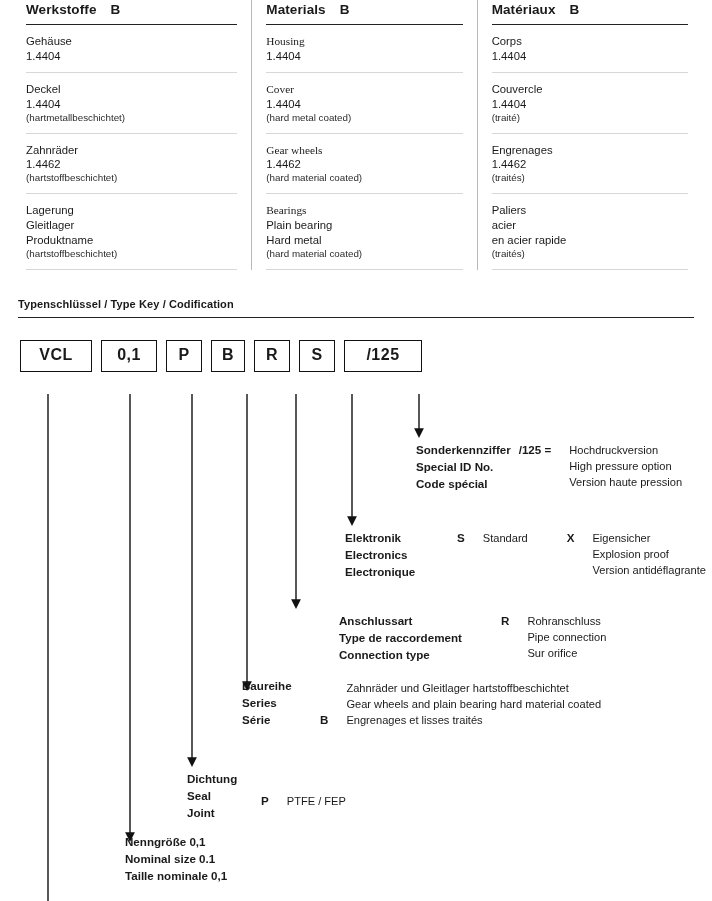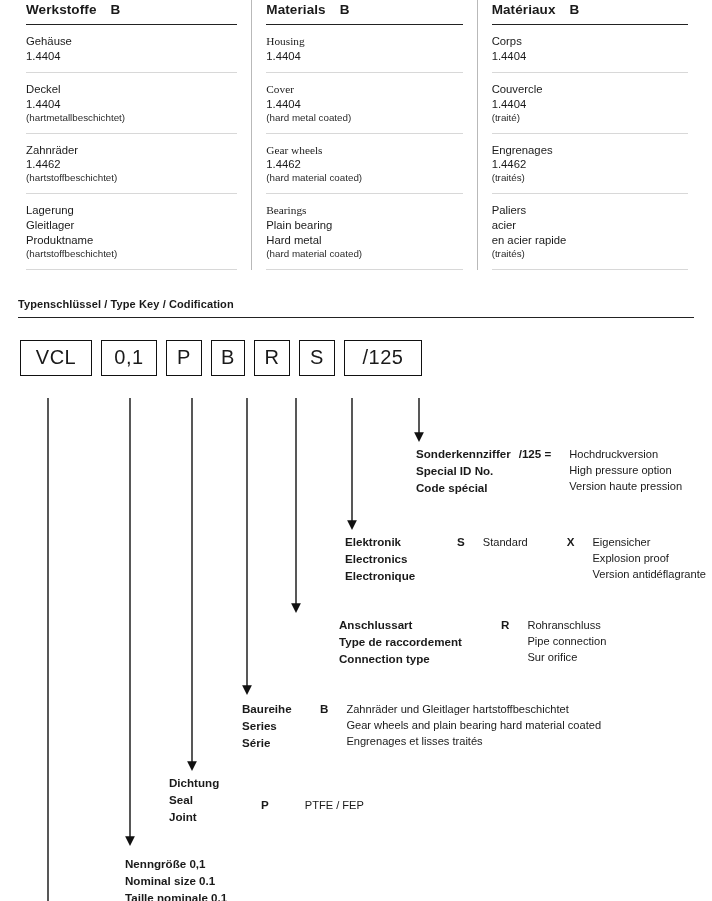--- a/index.html
+++ b/index.html
@@ -86,22 +86,22 @@
   .code-row {
     position: relative;
     margin: 22px 0 0 0;
     padding-left: 20px;
     display: flex;
     align-items: flex-start;
     gap: 9px;
   }
   .code-box {
     border: 1.6px solid #111;
-    font-size: 20px;
-    font-weight: normal;
+    font-size: 16px;
+    font-weight: bold;
     line-height: 1;
     padding: 6px 7px 8px 7px;
     text-align: center;
     box-sizing: border-box;
     background: #fff;
     letter-spacing: .5px;
   }
 
   
   .anno-area {
@@ -328,47 +328,47 @@
       <div class="lbl">Connection type</div>
     </div>
     <div class="key">R</div>
     <div>
       <div class="desc">Rohranschluss</div>
       <div class="desc">Pipe connection</div>
       <div class="desc">Sur orifice</div>
     </div>
   </div>
 
-  <div class="anno anno-flex" style="left:242px; top:325px;">
+  <div class="anno anno-flex" style="left:242px; top:306px;align-items:flex-end;">
     <div style="width:78px">
       <div class="lbl">Baureihe</div>
       <div class="lbl">Series</div>
       <div class="lbl">Série</div>
     </div>
     <div class="key">B</div>
     <div>
       <div class="desc">Zahnräder und Gleitlager hartstoffbeschichtet</div>
       <div class="desc">Gear wheels and plain bearing hard material coated</div>
       <div class="desc">Engrenages et lisses traités</div>
     </div>
   </div>
 
-  <div class="anno anno-flex" style="left:169px; top:399px;gap:18px;">
+  <div class="anno anno-flex" style="left:187px; top:399px;">
     <div style="width:74px">
       <div class="lbl">Dichtung</div>
       <div class="lbl">Seal</div>
       <div class="lbl">Joint</div>
     </div>
     <div class="key" style="padding-top:22px">P</div>
     <div style="padding-top:22px">
       <div class="desc">PTFE / FEP</div>
     </div>
   </div>
 
-  <div class="anno" style="left:125px; top:480px;">
+  <div class="anno" style="left:125px; top:462px;">
     <div class="lbl">Nenngröße 0,1</div>
     <div class="lbl">Nominal size 0.1</div>
     <div class="lbl">Taille nominale 0,1</div>
   </div>
 
   <div class="anno" style="left:44px; top:546px;">
     <div class="lbl">Produktname</div>
     <div class="lbl">Product name</div>
 
   </div>

